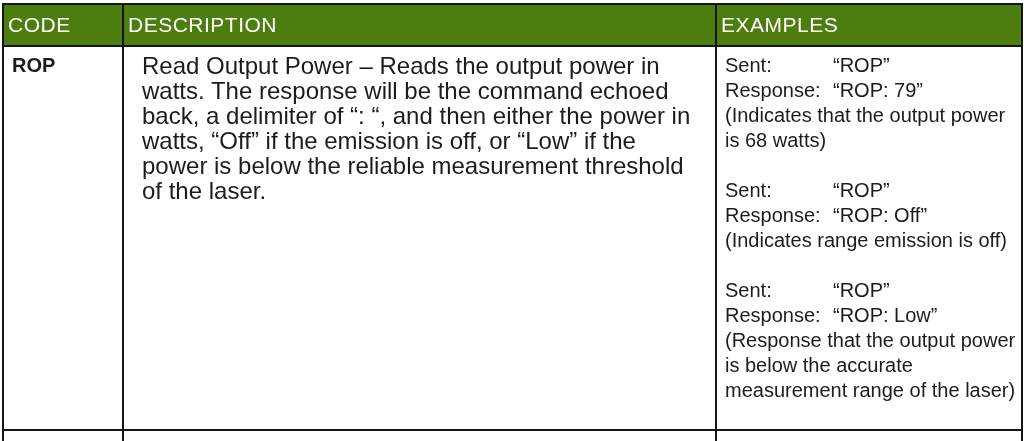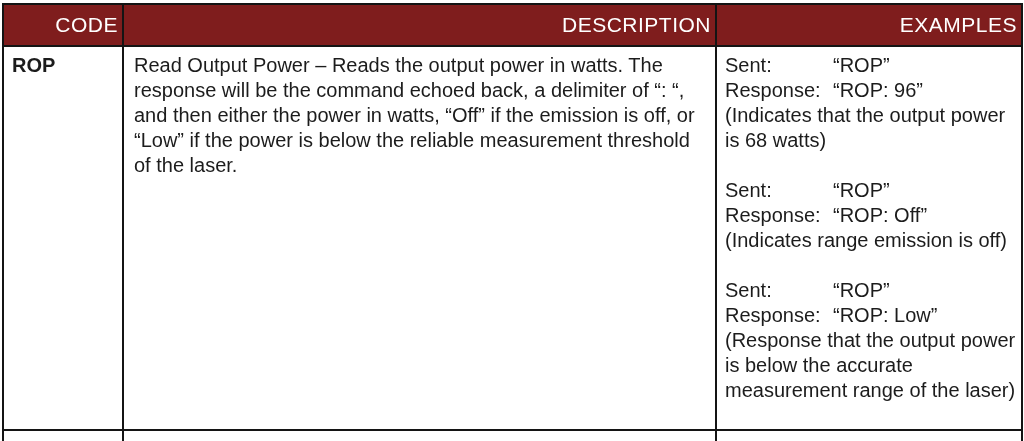--- a/index.html
+++ b/index.html
@@ -20,40 +20,40 @@
     table-layout: fixed;
   }
   table.cmd-table td, table.cmd-table th {
     border: 2px solid #141414;
     vertical-align: top;
   }
   col.c-code  { width: 120px; }
   col.c-desc  { width: 593px; }
   col.c-ex    { width: 306px; }
   tr.header-row th {
-    background: #7f1d1d;
+    background: #4d7c0f;
     color: #ffffff;
     font-weight: normal;
     font-size: 21px;
     letter-spacing: 0.5px;
-    text-align: right;
+    text-align: left;
     height: 42px;
     vertical-align: middle;
     padding: 2px 4px;
   }
   tr.data-row { height: 384px; }
   td.code-cell {
     font-weight: bold;
     font-size: 20px;
     padding: 7px 24px 0 8px;
   }
   td.desc-cell {
-    font-size: 20px;
+    font-size: 24px;
     line-height: 25px;
-    padding: 6px 8px 0 10px;
+    padding: 6px 8px 0 18px;
   }
   td.ex-cell {
     font-size: 20px;
     line-height: 25px;
     padding: 6px 4px 0 8px;
     margin-top: 32px;
   }
   .ex-block { margin-bottom: 25px; }
   .ex-line { display: flex; }
   .ex-label {
@@ -83,21 +83,21 @@
       <td class="desc-cell">Read Output Power – Reads the output power in watts. The response will be the command echoed back, a delimiter of “: “, and then either the power in watts, “Off” if the emission is off, or “Low” if the power is below the reliable measurement threshold of the laser.</td>
       <td class="ex-cell">
 
         <div class="ex-block">
           <div class="ex-line">
             <span class="ex-label">Sent:</span>
             <span class="ex-value">“ROP”</span>
           </div>
           <div class="ex-line">
             <span class="ex-label">Response:</span>
-            <span class="ex-value">“ROP: 96”</span>
+            <span class="ex-value">“ROP: 79”</span>
           </div>
           <div class="ex-note">(Indicates that the output power is 68 watts)</div>
         </div>
 
         <div class="ex-block">
           <div class="ex-line">
             <span class="ex-label">Sent:</span>
             <span class="ex-value">“ROP”</span>
           </div>
           <div class="ex-line">

